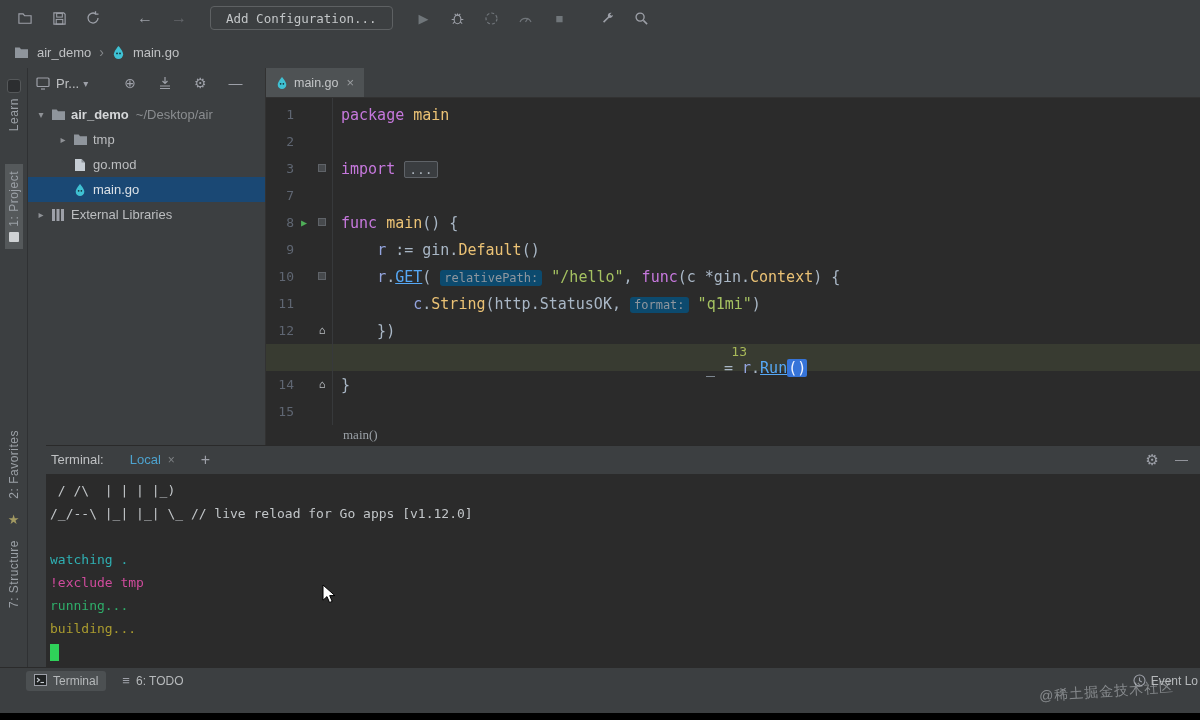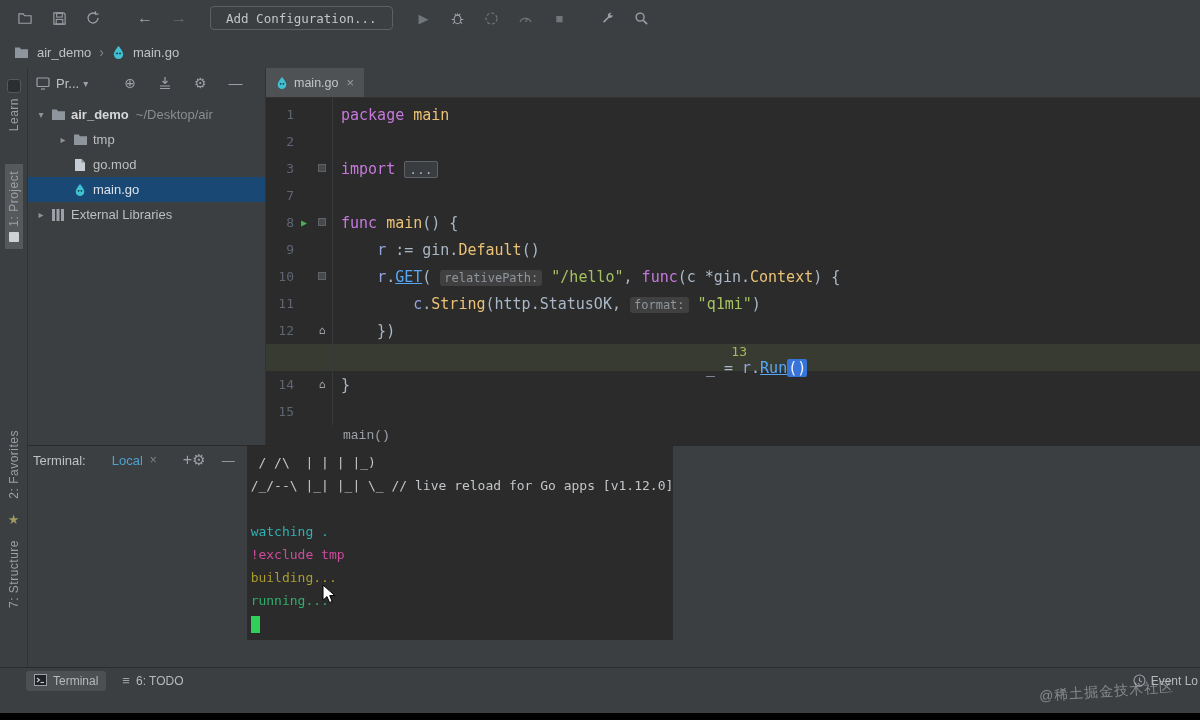--- a/index.html
+++ b/index.html
@@ -69,28 +69,28 @@
   .code-line { height:27px; display:flex; align-items:center; }
   .code-line.current { background:#383b31;flex-direction:column; }
   .lnum { width:28px; text-align:right; color:#5f6672; font-size:13px; flex:none; }
   .code-line.current .lnum { color:#a8b959; }
   .lrun { width:20px; text-align:center; color:#4faf58; font-size:10px; flex:none; }
   .lfold { width:16px; text-align:center; flex:none; color:#b8bcc0; font-size:11px; }
   .foldbox { display:inline-block; width:8px; height:8px; border:1px solid #5f6368; background:#46494c; }
   .ltext { white-space:pre; margin-left:11px; }
   .tk-kw { color:#c678dd; } .tk-pl { color:#a9b7c6; } .tk-dc { color:#ebc275; }
   .tk-vr { color:#94a5e0; } .tk-fb { color:#56a8f5;text-decoration:underline; } .tk-fy { color:#ebc275; } .tk-st { color:#a5c261; }
-  .tk-hint { background:#404040; color:#8f969e; border-radius:3px; padding:1px 4px; font-size:12px; }
+  .tk-hint { background:#0c4a6e; color:#8f969e; border-radius:3px; padding:1px 4px; font-size:12px; }
   .tk-fchip { background:#3a3d40; border:1px solid #5f6368; border-radius:2px; padding:0 4px; color:#adb5bd; font-size:13px; }
   .tk-sel { background:#3674d9; color:#f0f4ff; border-radius:2px; padding:0 1px; }
   .editor-crumb { height:20px; display:flex; align-items:center; padding-left:77px; color:#9aa0a6;
-    font-family:Liberation Mono, monospace; font-size:13px; }
-
-  
-  .terminal { height:222px; display:flex; flex-direction:row; border-top:1px solid #2a2a2a; }
+    font-family:Liberation Serif, serif; font-size:13px; }
+
+  
+  .terminal { height:222px; display:flex; flex-direction:column; border-top:1px solid #2a2a2a;margin-left:18px; }
   .term-hdr { height:28px; background:#3c3f41; display:flex; align-items:center; padding:0 12px 0 5px; font-size:13px; color:#bfc1c3; }
   .term-tab { display:flex; align-items:center; gap:7px; margin-left:26px; }
   .term-tab-label { color:#4da3cf; }
   .term-tab-close { color:#7d8184; font-size:12px; }
   .term-plus { margin-left:26px; font-size:16px; color:#9da0a8; }
   .flex-sp { flex:1; }
   .term-gear { font-size:15px; color:#9da0a8; }
   .term-min { margin-left:16px; color:#9da0a8; }
   .term-body { height:194px; background:#2b2b2b; padding:5px 0 0 4px; font-family:"DejaVu Sans Mono",monospace;
     font-size:13px; line-height:23px; overflow:hidden; }
@@ -395,22 +395,22 @@
           <span class="flex-sp"></span>
           <span class="term-gear">⚙</span>
           <span class="term-min">—</span>
         </div>
         <div class="term-body" id="term">
             <div class="term-line term-plain"> / /\  | | | |_)</div>
             <div class="term-line term-plain">/_/--\ |_| |_| \_ // live reload for Go apps [v1.12.0]</div>
             <div class="term-line term-plain">&nbsp;</div>
             <div class="term-line term-cyan">watching .</div>
             <div class="term-line term-magenta">!exclude tmp</div>
+            <div class="term-line term-green">running...</div>
             <div class="term-line term-yellow">building...</div>
-            <div class="term-line term-green">running...</div>
             <div class="term-line"><span class="term-cursor"></span></div>
           </div>
       </div>
     </div>
   </div>
 
   <div class="statusbar">
     <span class="sb-item active">
       <span style="display:flex;">
         <svg width="13" height="12" viewBox="0 0 13 12">

